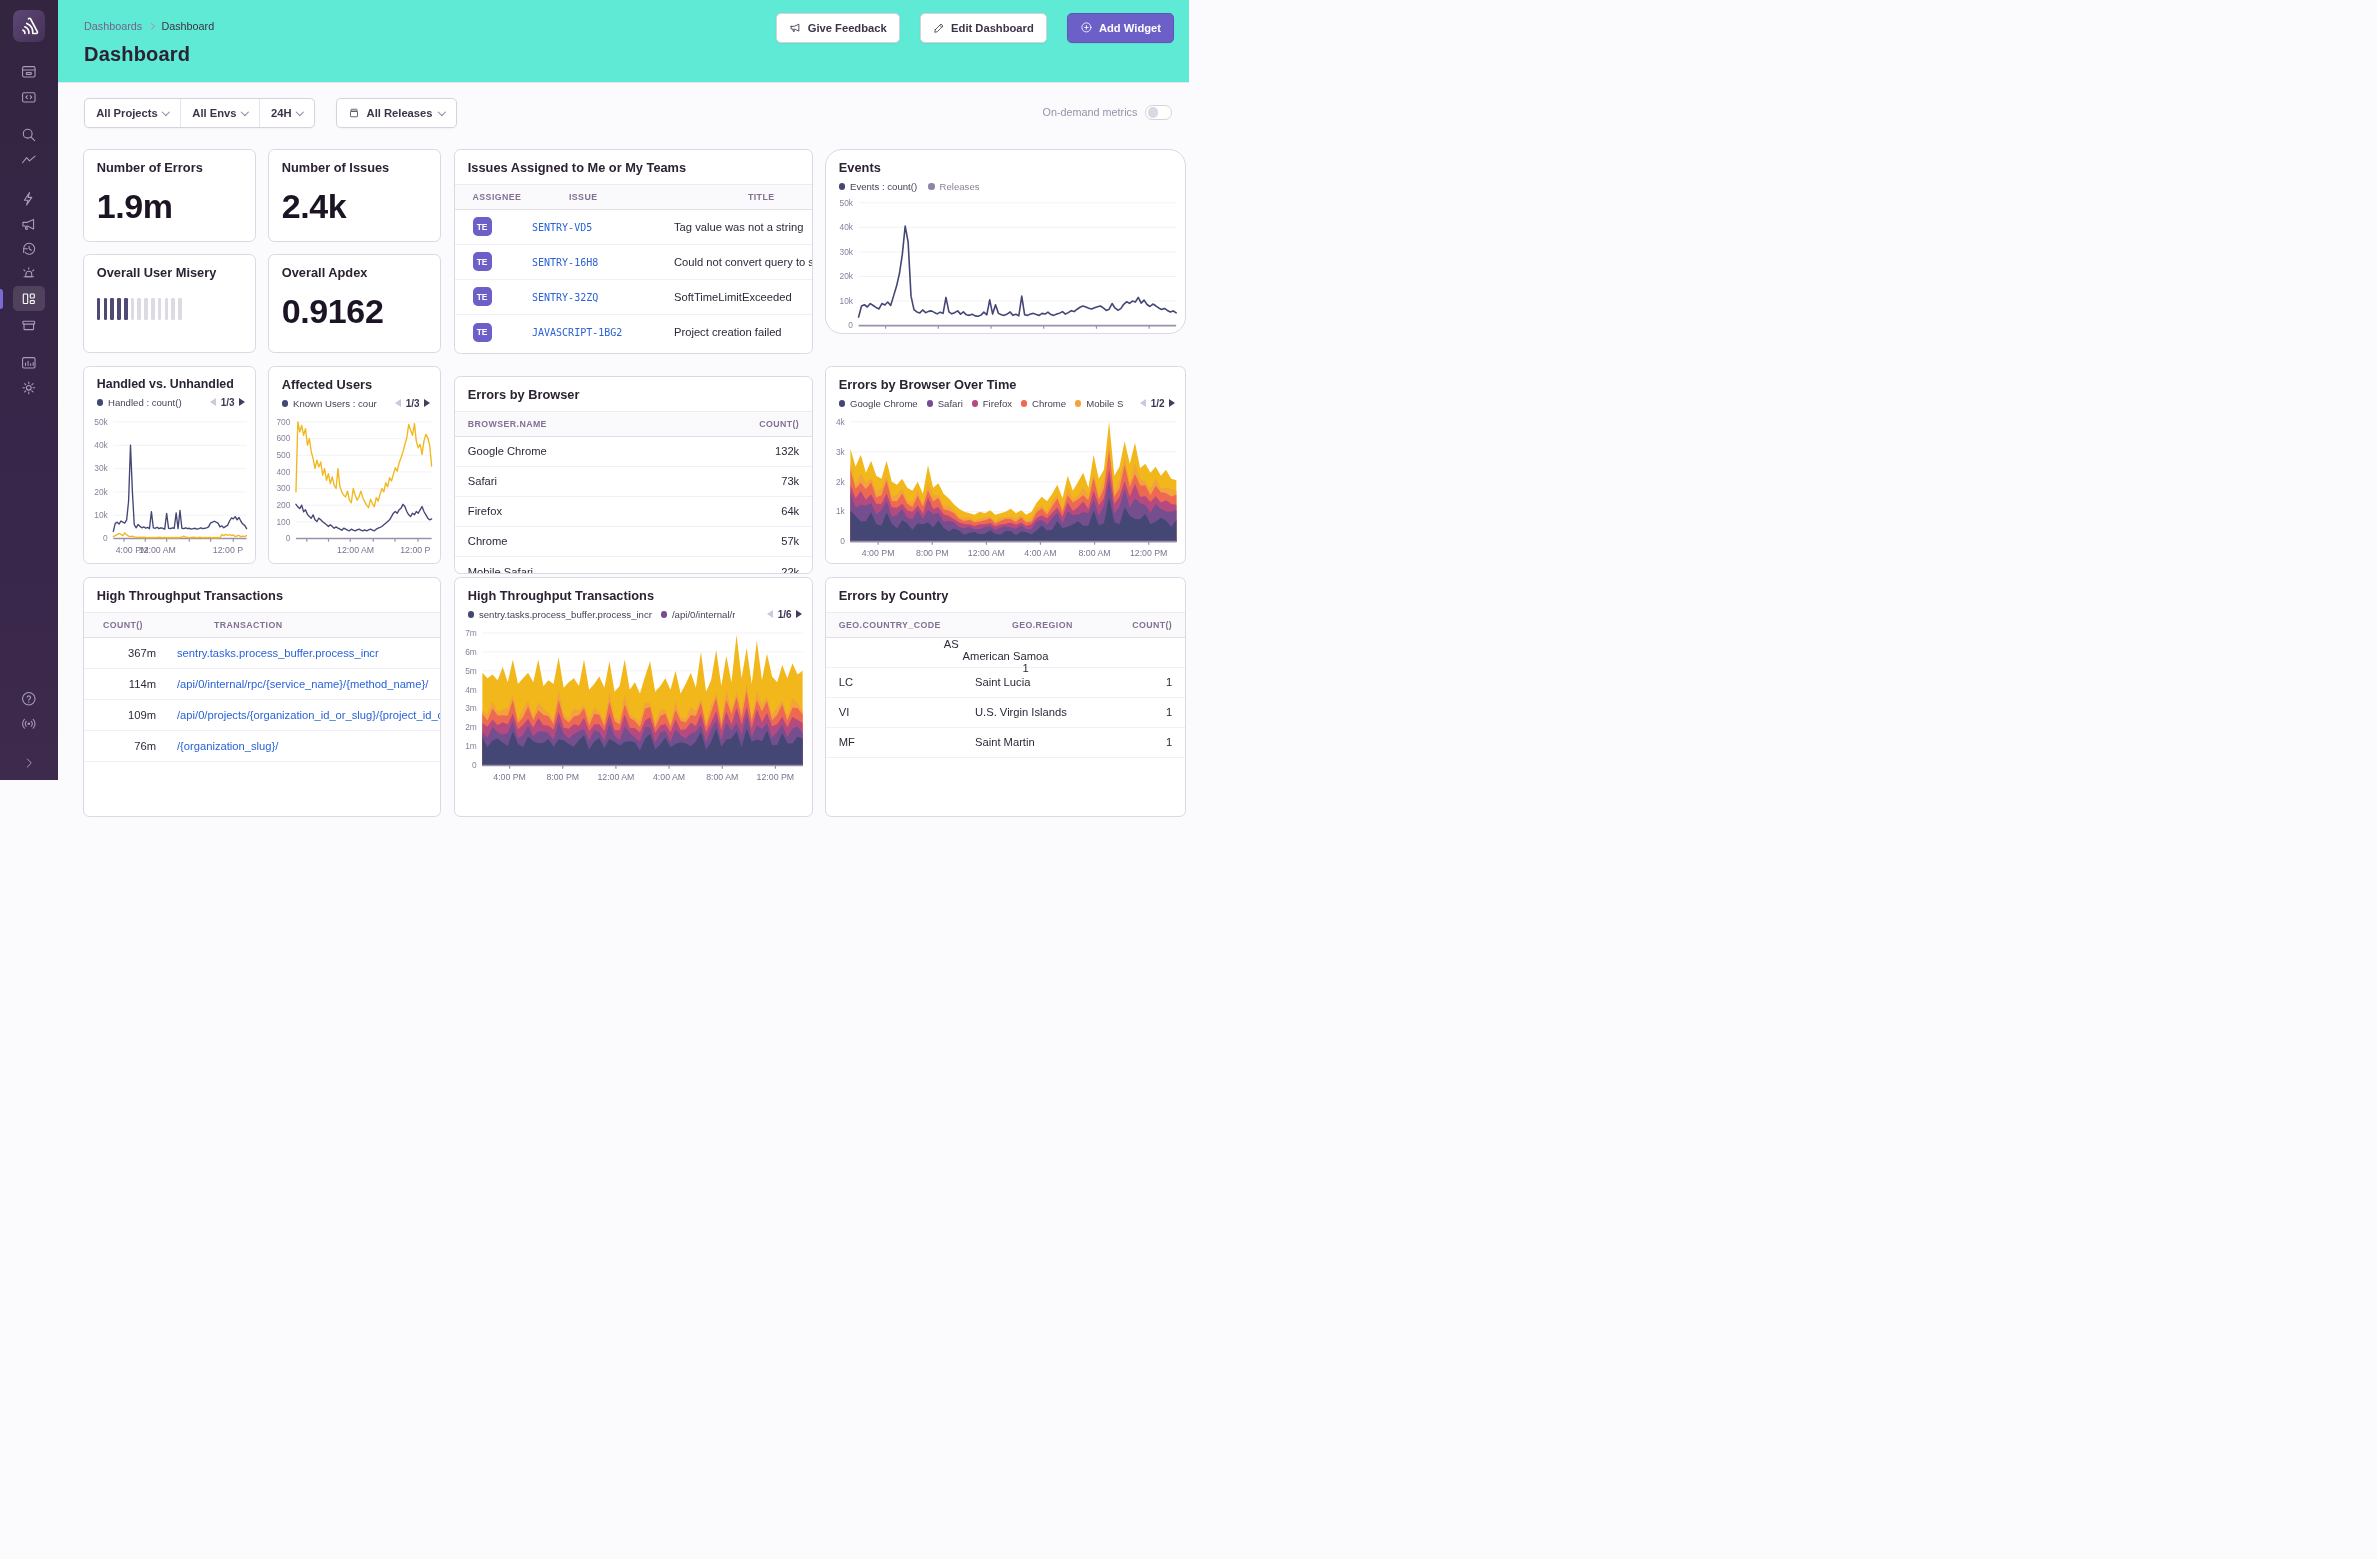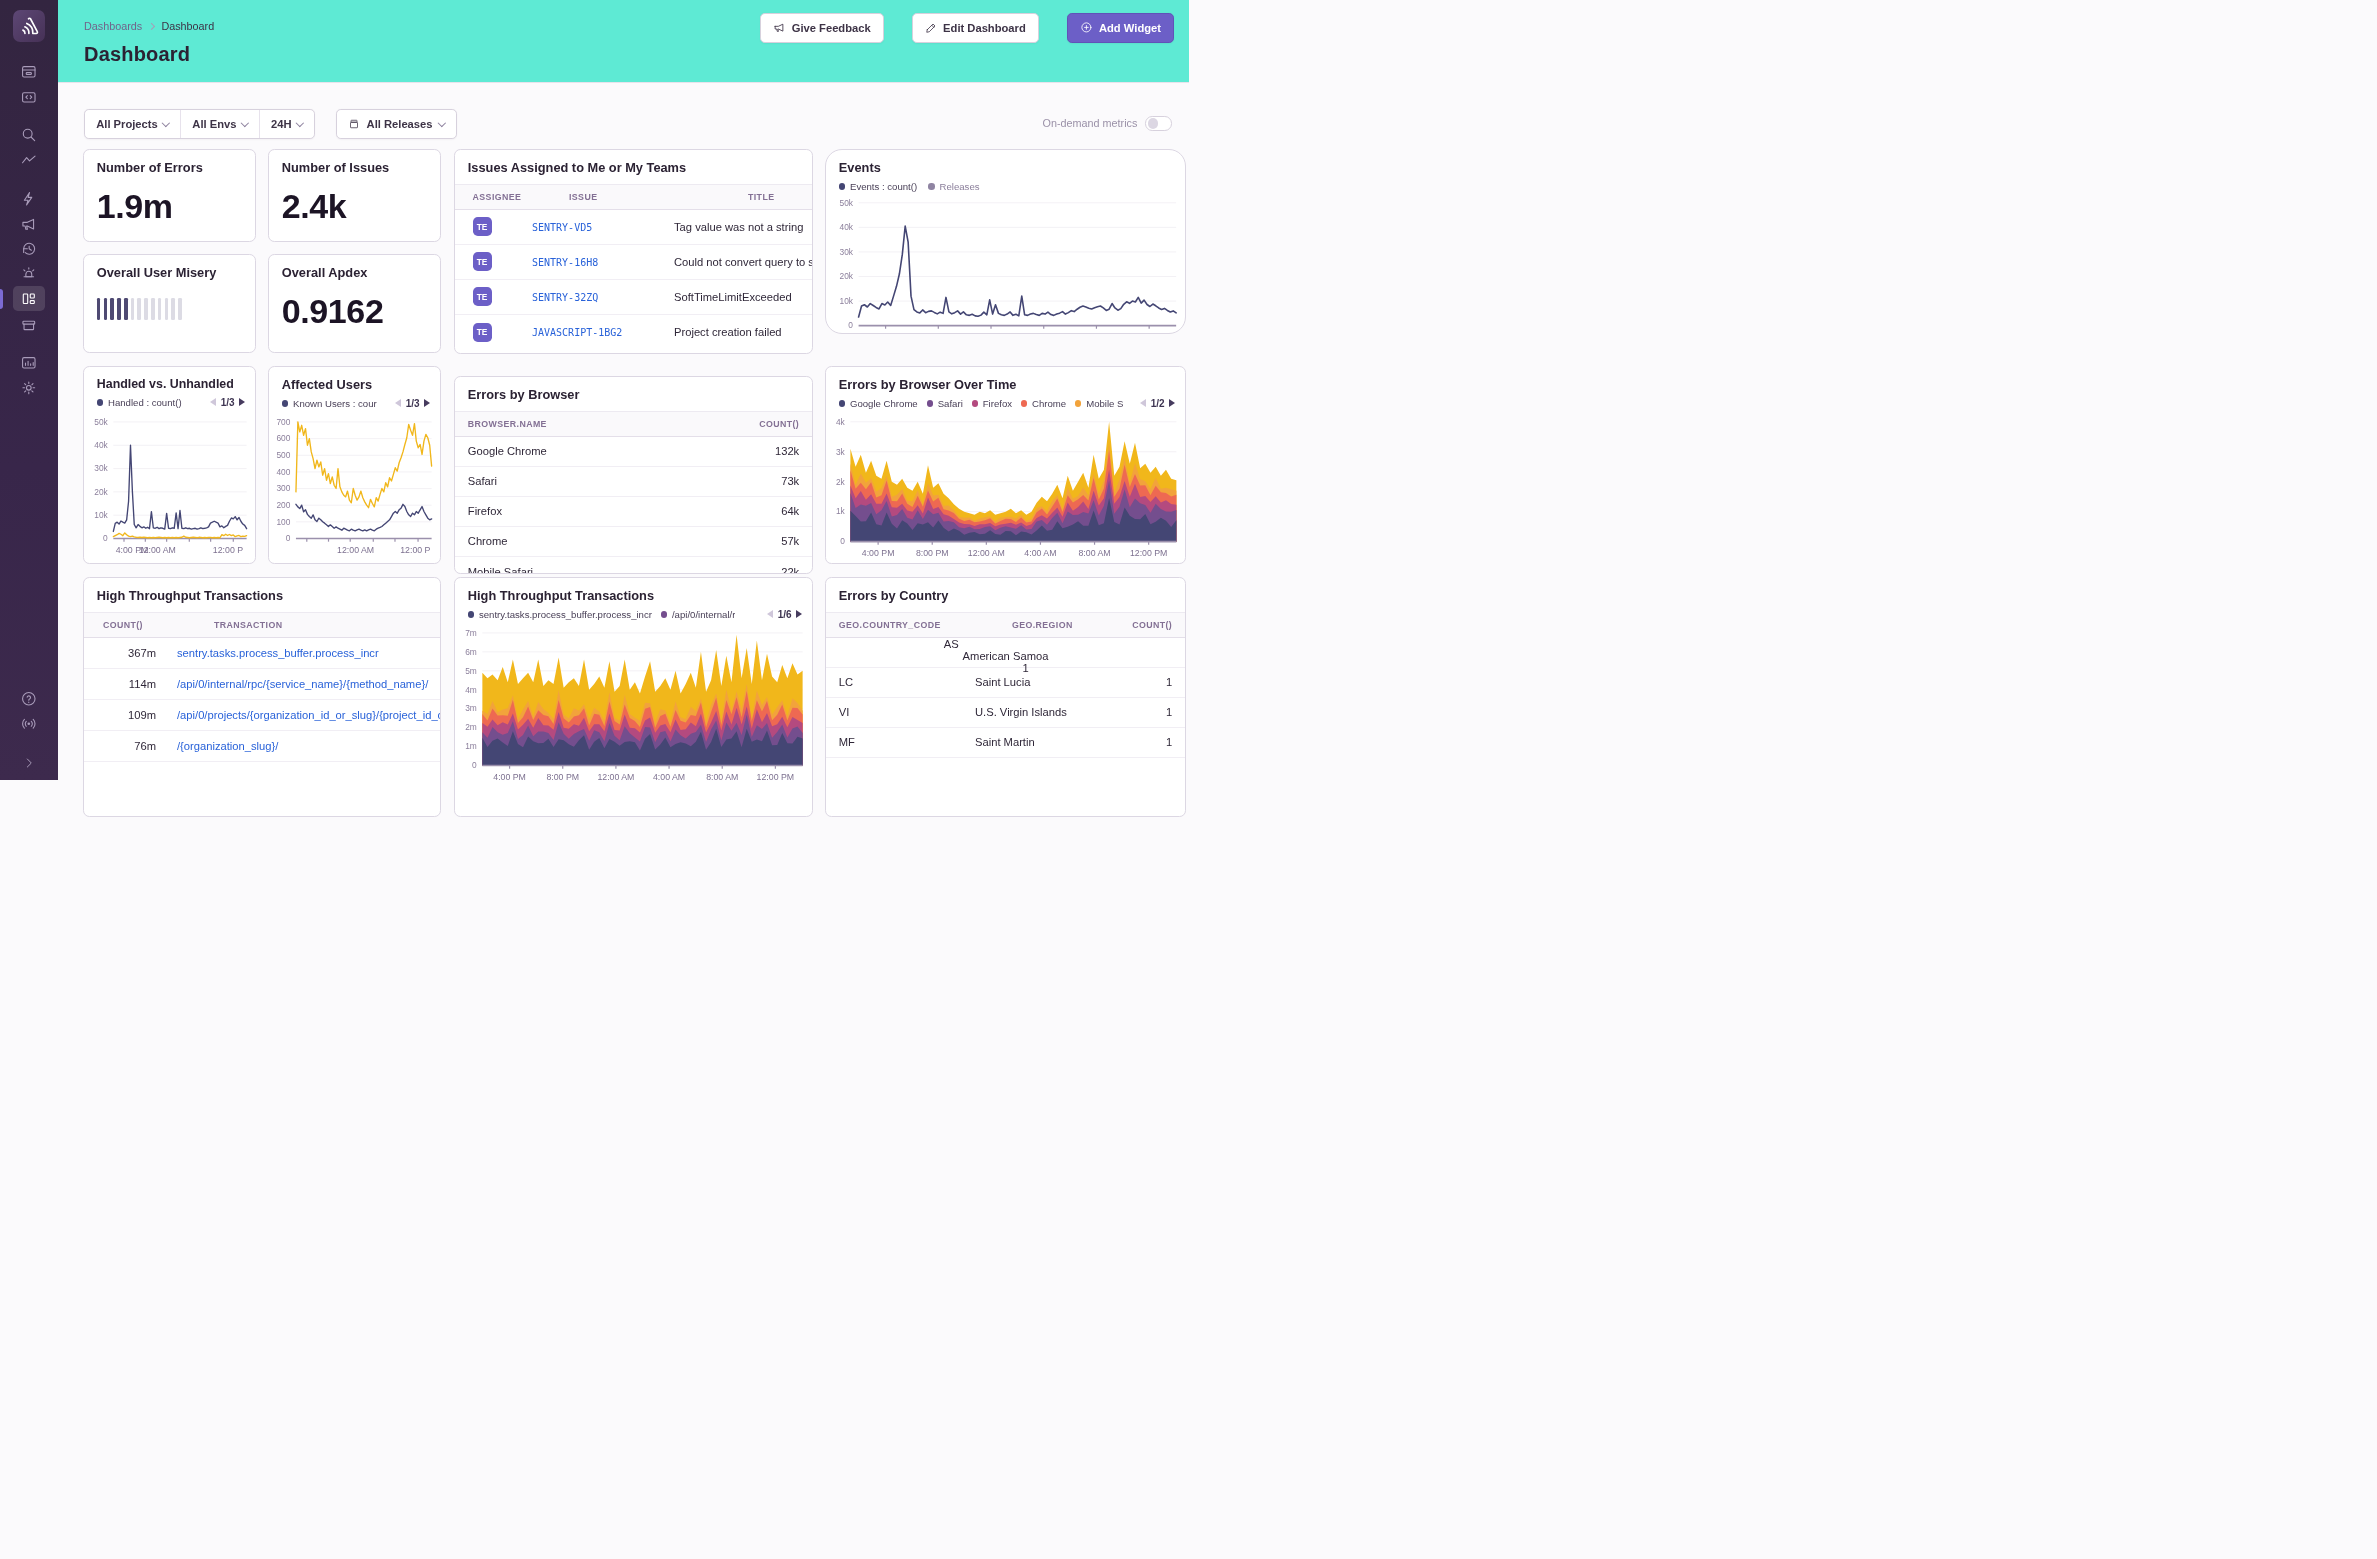--- a/index.html
+++ b/index.html
@@ -24,29 +24,29 @@
   .nav-bottom { margin-top:auto; display:flex; flex-direction:column; align-items:center; margin-bottom:4.8px; }
   
   .main-header { position:absolute; left:58px; top:0; width:1131px; height:83px;
     border-bottom:0.8px solid #e8e3ec; background:#5eead4; }
   .crumbs { position:absolute; left:26px; top:20px; font-size:10.8px; display:flex; align-items:center; gap:7.2px; }
   .crumb-link { color:#71648a; cursor:pointer; }
   .crumb-sep { width:4.8px; height:4.8px; border-right:1.2px solid #a79cb5; border-bottom:1.2px solid #a79cb5;
     transform:rotate(-45deg); margin-top:0.8px; }
   .crumb-cur { color:#3d3346; }
   .page-title { position:absolute; left:26px; top:43px; font-size:20px; font-weight:700; color:#2b2233; letter-spacing:0.2px; }
-  .hdr-actions { position:absolute; right:15px; top:12.8px; display:flex; gap:28px; }
+  .hdr-actions { position:absolute; right:15px; top:12.8px; display:flex; gap:20px; }
   .btn { height:30px; border-radius:4.8px; border:0.8px solid #d7d1dd; background:#fff; display:flex;
     align-items:center; gap:6.4px; padding:0 12px; font-size:11.2px; font-weight:700; color:#3d3346;
     cursor:pointer; box-shadow:0 0.8px 1.6px rgba(40,30,60,.05); }
   .btn svg { stroke:#3d3346; fill:none; stroke-width:1.6; stroke-linecap:round; stroke-linejoin:round; }
   .btn.primary { background:#6c5fc7; border-color:#6152b8; color:#fff; }
   .btn.primary svg { stroke:#fff; }
   
-  .filterbar { position:absolute; left:84px; top:109px; width:1090px; height:30px;text-decoration:underline; }
+  .filterbar { position:absolute; left:84px; top:98px; width:1090px; height:30px;text-decoration:underline; }
   .pill-group { position:absolute; left:0; top:0; height:30px; display:flex; align-items:stretch;
     background:#fff; border:0.8px solid #d7d1dd; border-radius:4.8px; box-shadow:0 0.8px 1.6px rgba(40,30,60,.04); }
   .pill-seg { display:flex; align-items:center; gap:5.6px; padding:0 11.2px; font-size:11.2px; font-weight:700;
     color:#3d3346; cursor:pointer; }
   .pill-seg + .pill-seg { border-left:0.8px solid #e7e2ec; }
   .chev { width:5.6px; height:5.6px; border-right:1.3px solid #8d819e; border-bottom:1.3px solid #8d819e;
     transform:rotate(45deg); margin-top:-2.4px; }
   .releases-pill { position:absolute; left:252px; top:0; height:30px; display:flex; align-items:center; gap:6.4px;
     background:#fff; border:0.8px solid #d7d1dd; border-radius:4.8px; padding:0 11.2px; font-size:11.2px; font-weight:700;
     cursor:pointer; box-shadow:0 0.8px 1.6px rgba(40,30,60,.04); }

